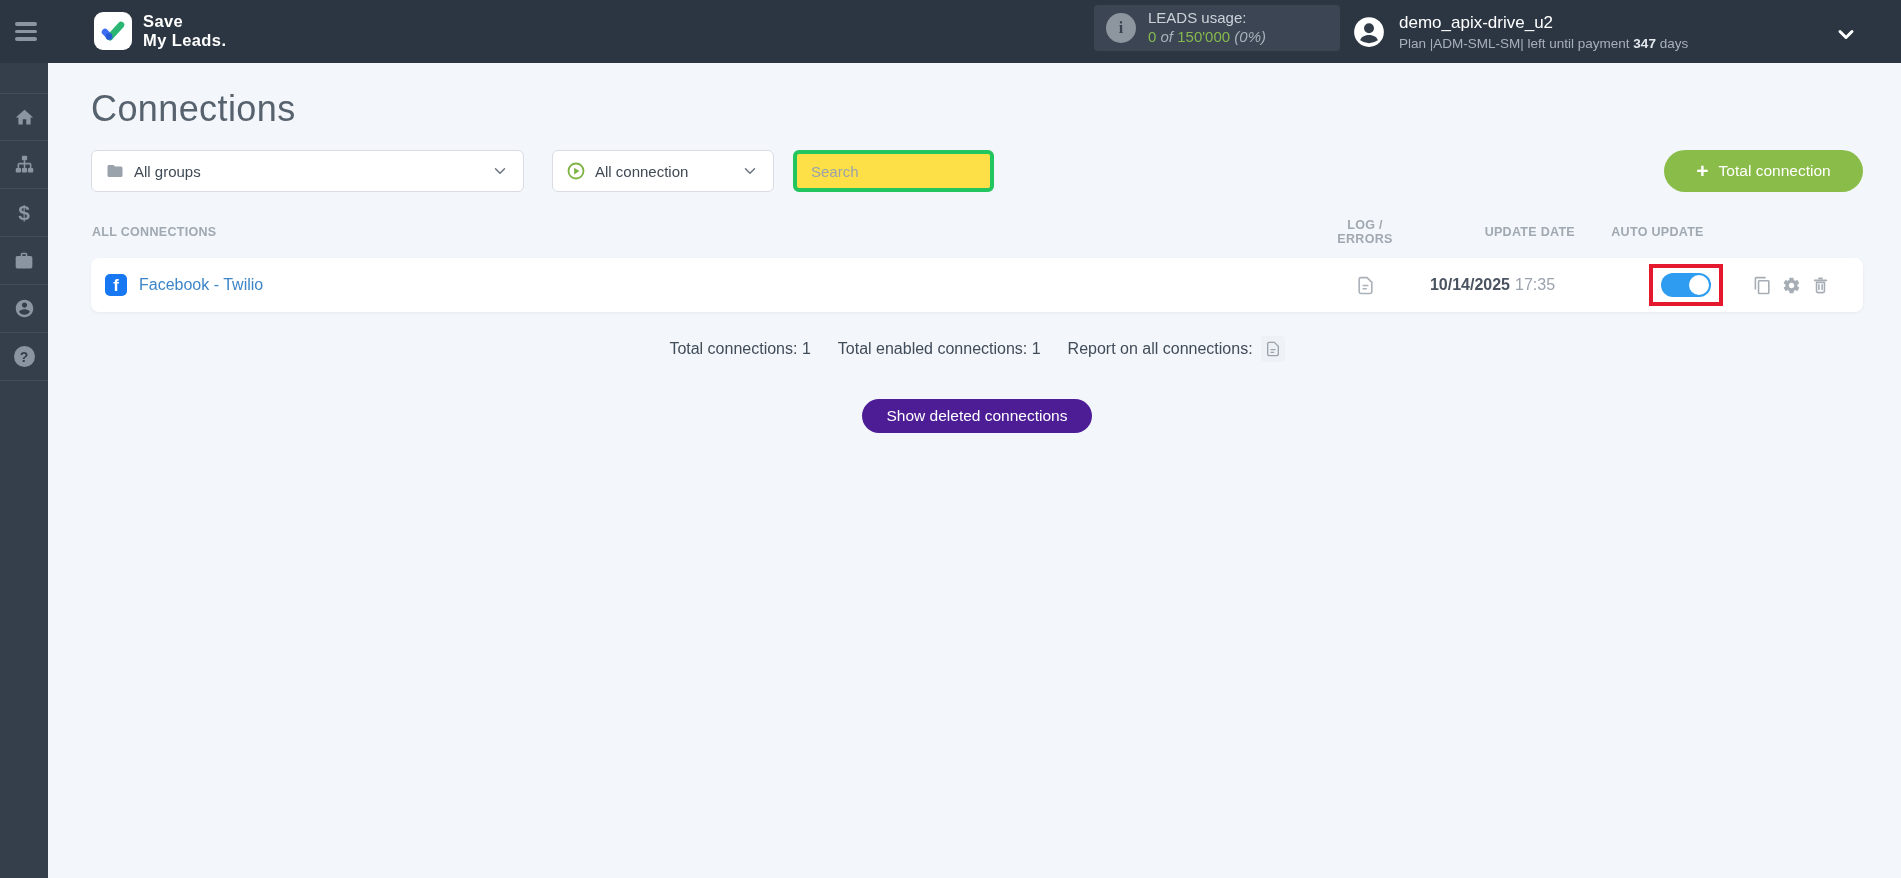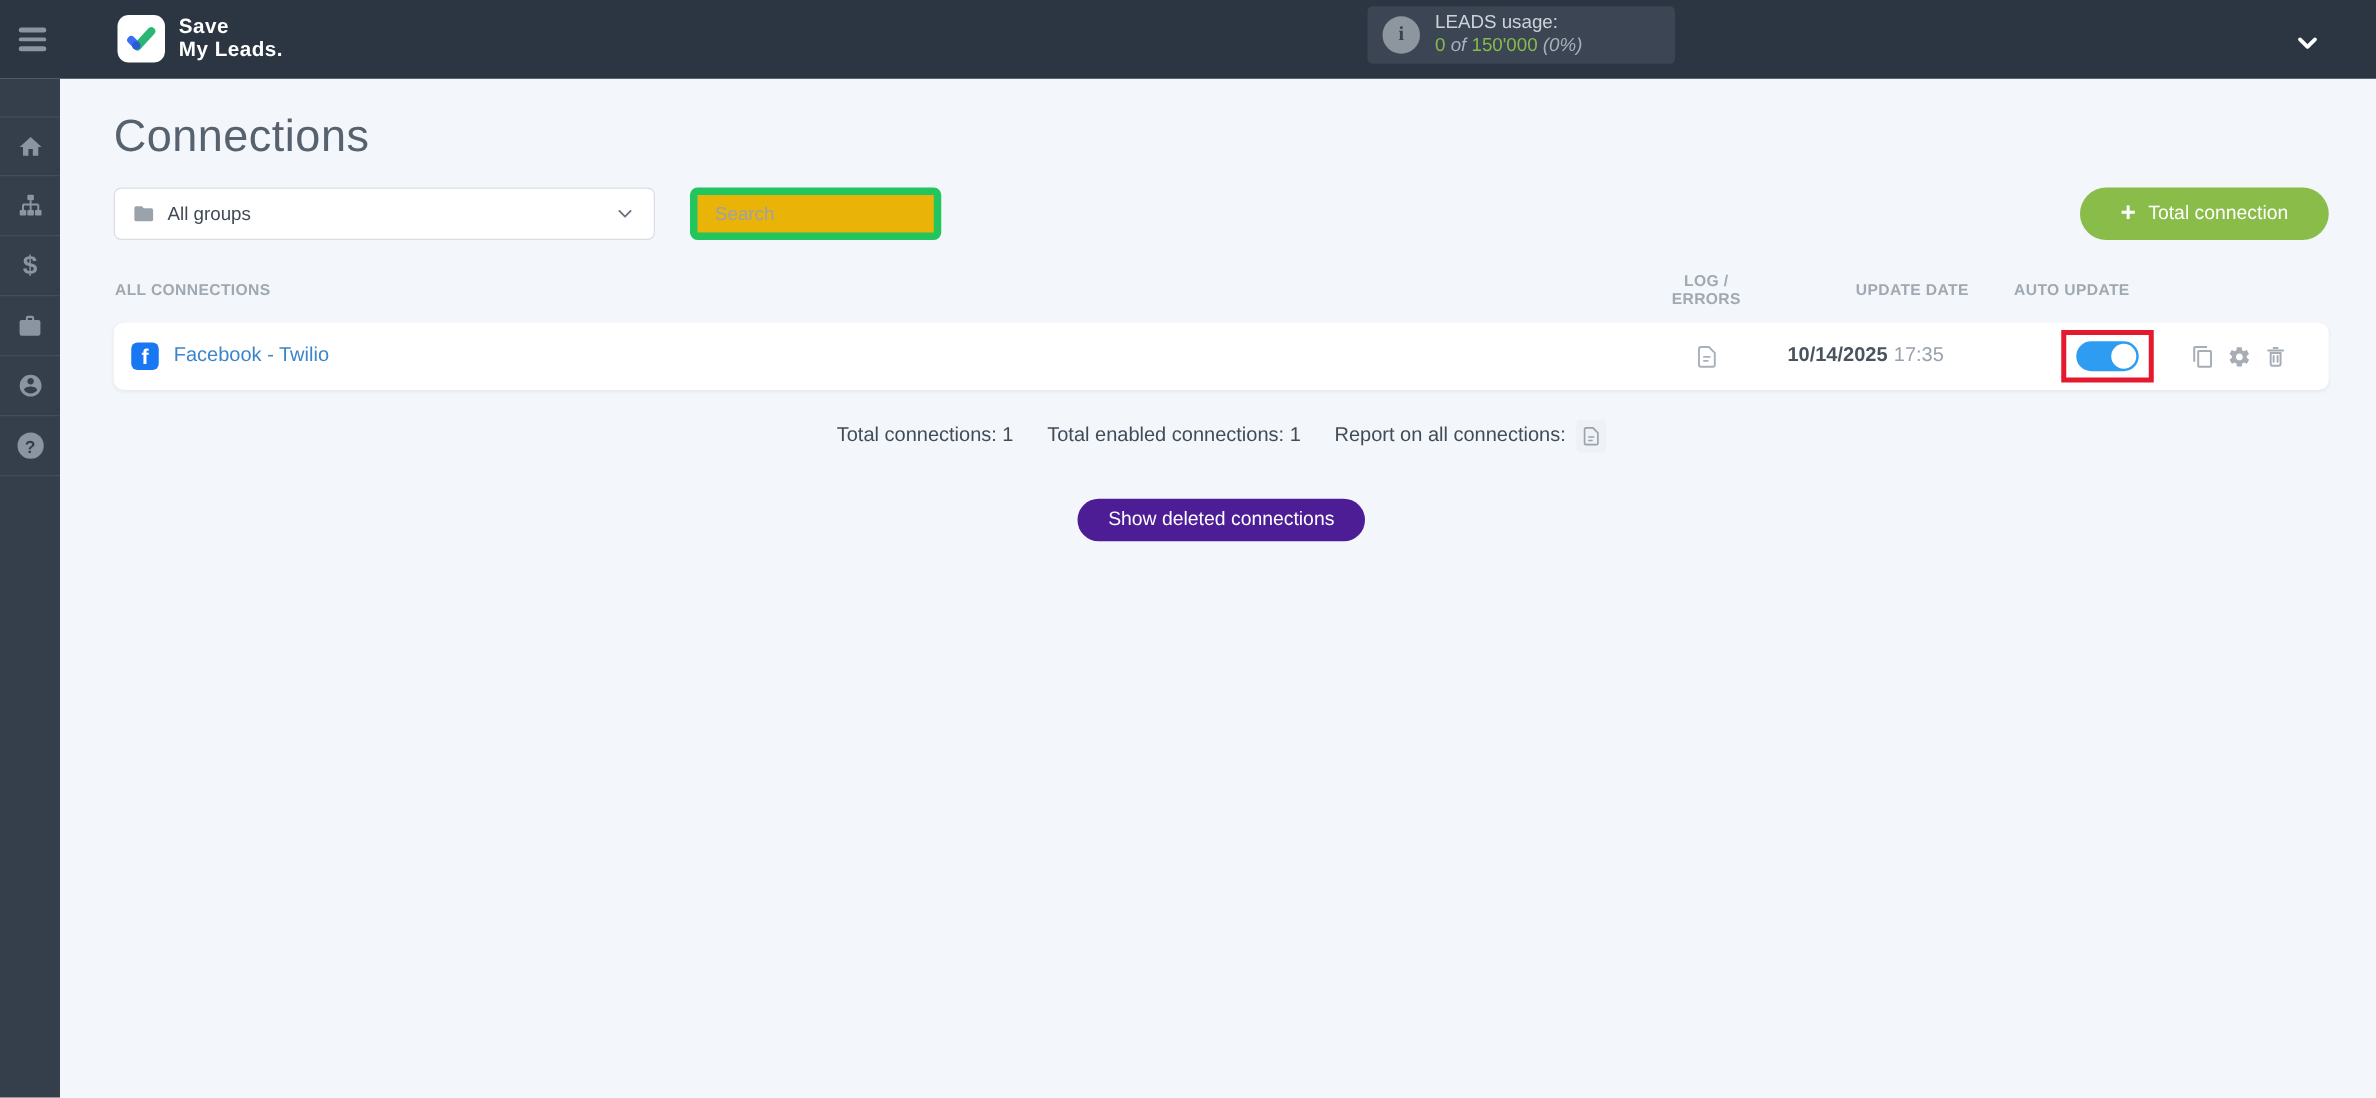--- a/index.html
+++ b/index.html
@@ -63,22 +63,22 @@
   .filters { margin-top: 20px; display: flex; align-items: center; }
   .select-box {
     height: 42px; background: #fff; border: 1px solid #d9dde3; border-radius: 6px;
     display: flex; align-items: center; padding: 16px 14px; font-size: 15px; color: #3f4a55; cursor: pointer;
   }
   .select-box .sel-icon { margin-right: 10px; display: flex; }
   .select-box .sel-chev { margin-left: auto; display: flex; }
   .sb-groups { width: 433px; margin-right: 28px; }
   .sb-conn { width: 222px; margin-right: 19px; }
   .search-input {
-    width: 201px; height: 42px; border: 6px solid #22c55e; border-radius: 6px;
-    padding: 0 14px; font-size: 15px; color: #3f4a55; outline: none; background: #eab308;
+    width: 201px; height: 42px; border: 4px solid #22c55e; border-radius: 6px;
+    padding: 0 14px; font-size: 15px; color: #3f4a55; outline: none; background: #fde047;
     font-family: "Liberation Sans", sans-serif;
   }
   .search-input::placeholder { color: #9aa2ac; }
   .create-btn {
     margin-left: auto; width: 199px; height: 42px; border: none; border-radius: 21px;
     background: var(--brand_green, #8abc49); color: #fff; font-size: 15.5px; cursor: pointer;
     display: flex; align-items: center; justify-content: center; gap: 10px;
     font-family: "Liberation Sans", sans-serif;
   }
   .create-btn .plus { font-size: 21px; font-weight: bold; line-height: 1; margin-top: -2px; }
@@ -151,20 +151,35 @@
       <div class="leads-label">LEADS usage:</div>
       <div>
         <span class="leads-used">0</span>
         <span class="leads-of">of</span>
         <span class="leads-total">150'000</span>
         <span class="leads-percent">(0%)</span>
       </div>
     </div>
   </div>
 
+  <div class="user-block">
+    <svg width="34" height="34" viewBox="0 0 24 24">
+      <circle cx="12" cy="12" r="10.5" fill="#ffffff"></circle>
+      <circle cx="12" cy="9.3" r="3.5" fill="#323c48"></circle>
+      <path d="M12 14.2c-3.2 0-5.9 1.7-6.2 3.7a10.5 10.5 0 0 0 12.4 0c-.3-2-3-3.7-6.2-3.7z" fill="#323c48"></path>
+    </svg>
+    <div class="user-text">
+      <div class="user-name">demo_apix-drive_u2</div>
+      <div class="user-plan">
+        <span>Plan |ADM-SML-SM| left until payment</span>
+        <b>347</b>
+        <span>days</span>
+      </div>
+    </div>
+  </div>
 
   <div class="header-chevron">
     <svg width="24" height="24" viewBox="0 0 24 24">
         <path d="M6 9.5l6 6 6-6" stroke="#ffffff" stroke-width="3" fill="none" stroke-linecap="round" stroke-linejoin="round"></path>
       </svg>
   </div>
 </div>
 
 <div class="sidebar">
   <div class="side-item">
@@ -211,20 +226,34 @@
           </svg>
       </span>
       <span>All groups</span>
       <span class="sel-chev">
         <svg width="18" height="18" viewBox="0 0 24 24">
             <path d="M6 9l6 6 6-6" stroke="#6b7480" stroke-width="2" fill="none" stroke-linecap="round" stroke-linejoin="round"></path>
           </svg>
       </span>
     </div>
 
+    <div class="select-box sb-conn">
+      <span class="sel-icon">
+        <svg width="18" height="18" viewBox="0 0 24 24">
+          <circle cx="12" cy="12" r="10" fill="none" stroke="#7cb342" stroke-width="2.4"></circle>
+          <path d="M9.5 7.5v9l7-4.5z" fill="#7cb342"></path>
+        </svg>
+      </span>
+      <span>All connection</span>
+      <span class="sel-chev">
+        <svg width="18" height="18" viewBox="0 0 24 24">
+            <path d="M6 9l6 6 6-6" stroke="#6b7480" stroke-width="2" fill="none" stroke-linecap="round" stroke-linejoin="round"></path>
+          </svg>
+      </span>
+    </div>
 
     <input class="search-input" type="text" placeholder="Search" style="">
 
     <button class="create-btn">
       <span class="plus">+</span>
       <span>Total connection</span>
     </button>
   </div>
 
   <div class="thead">

